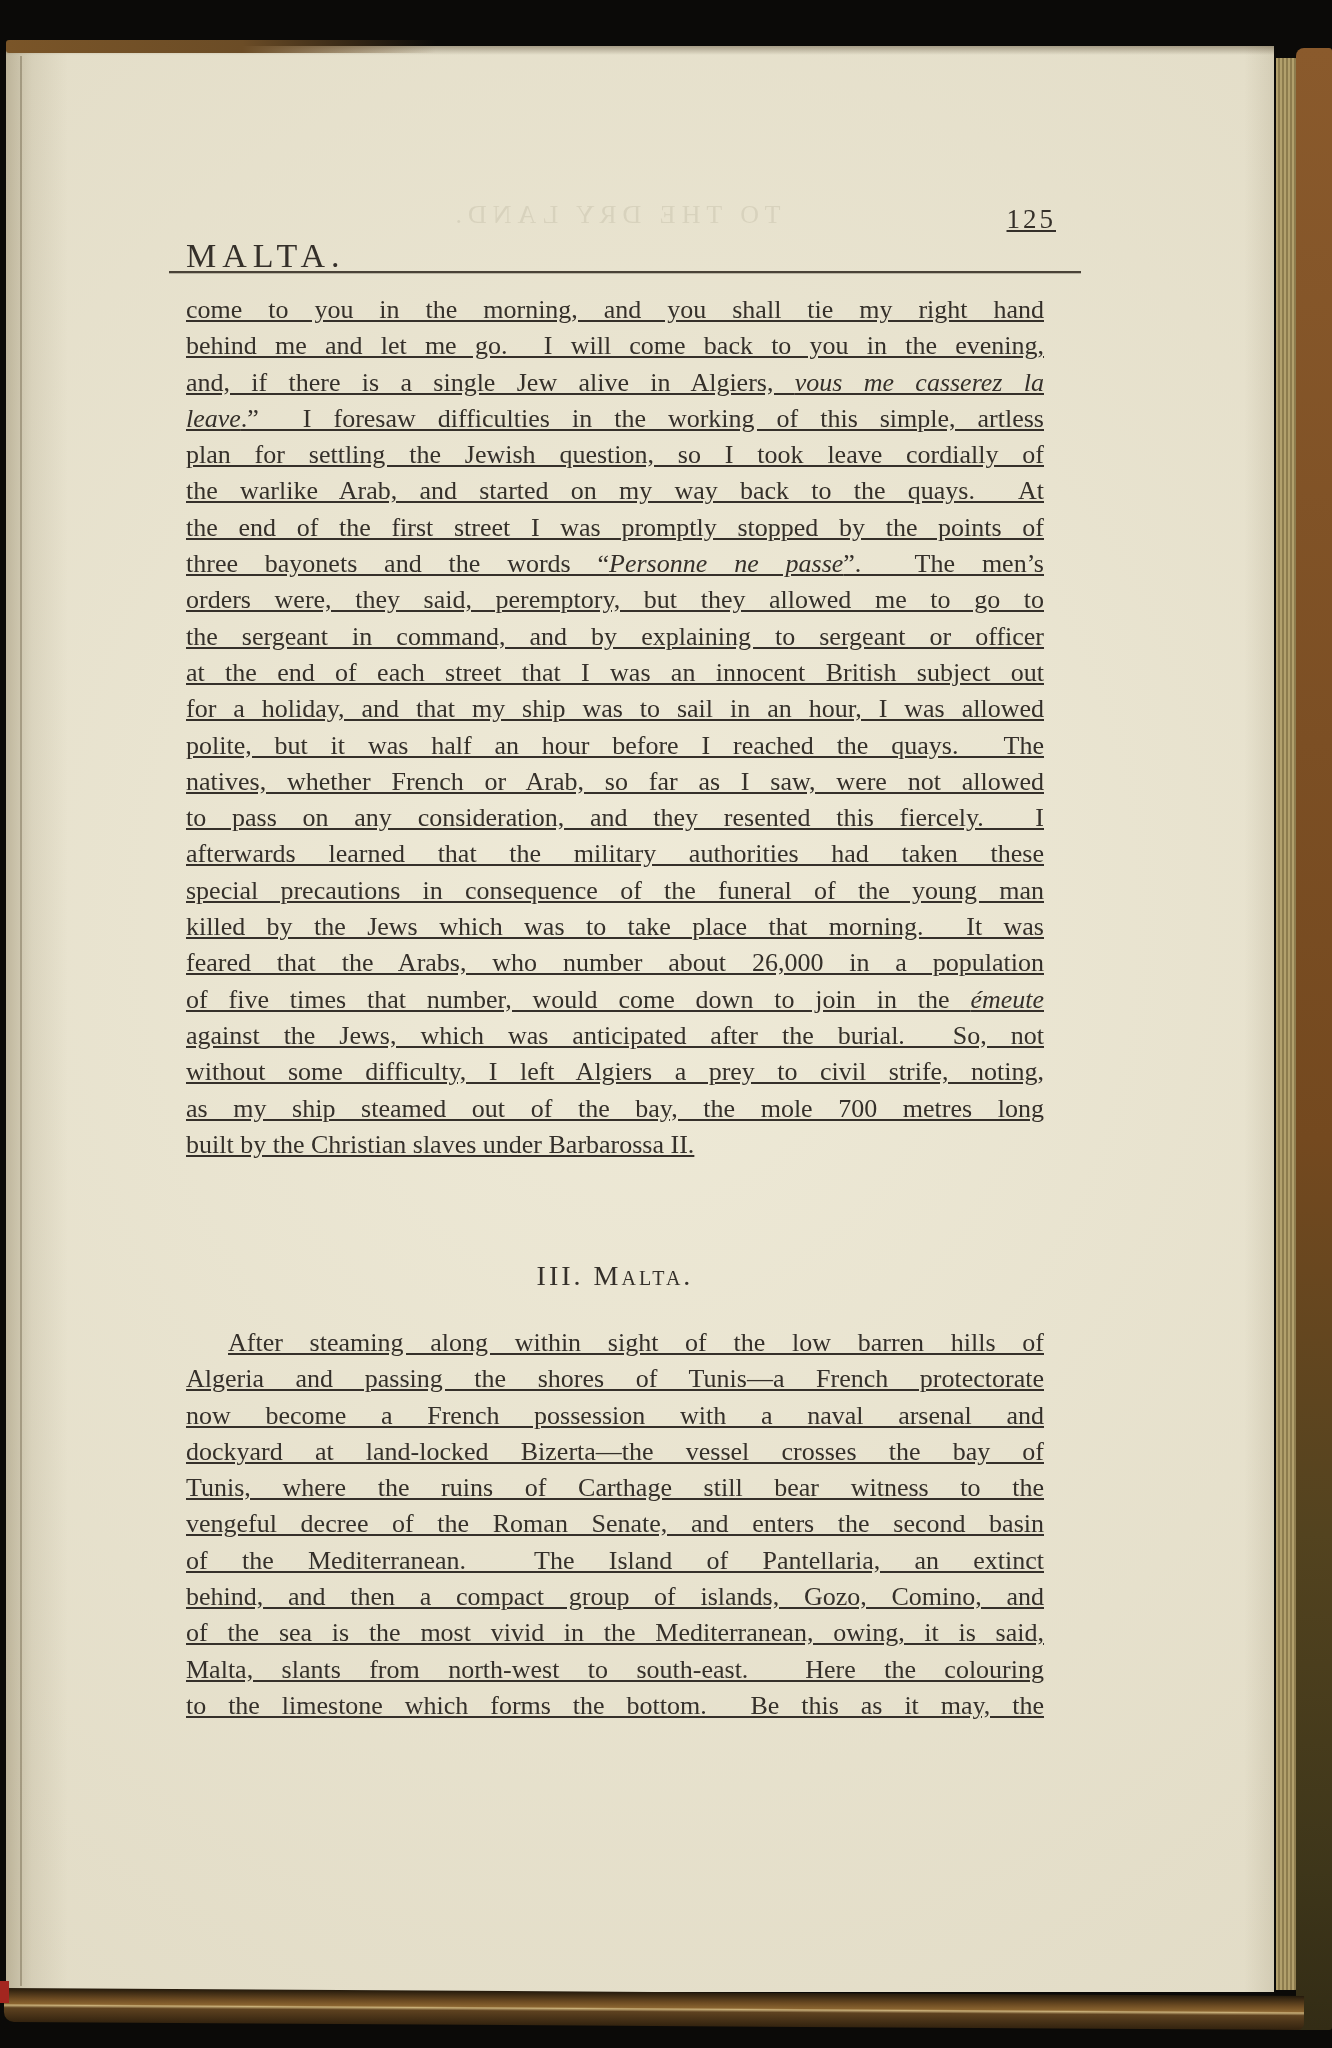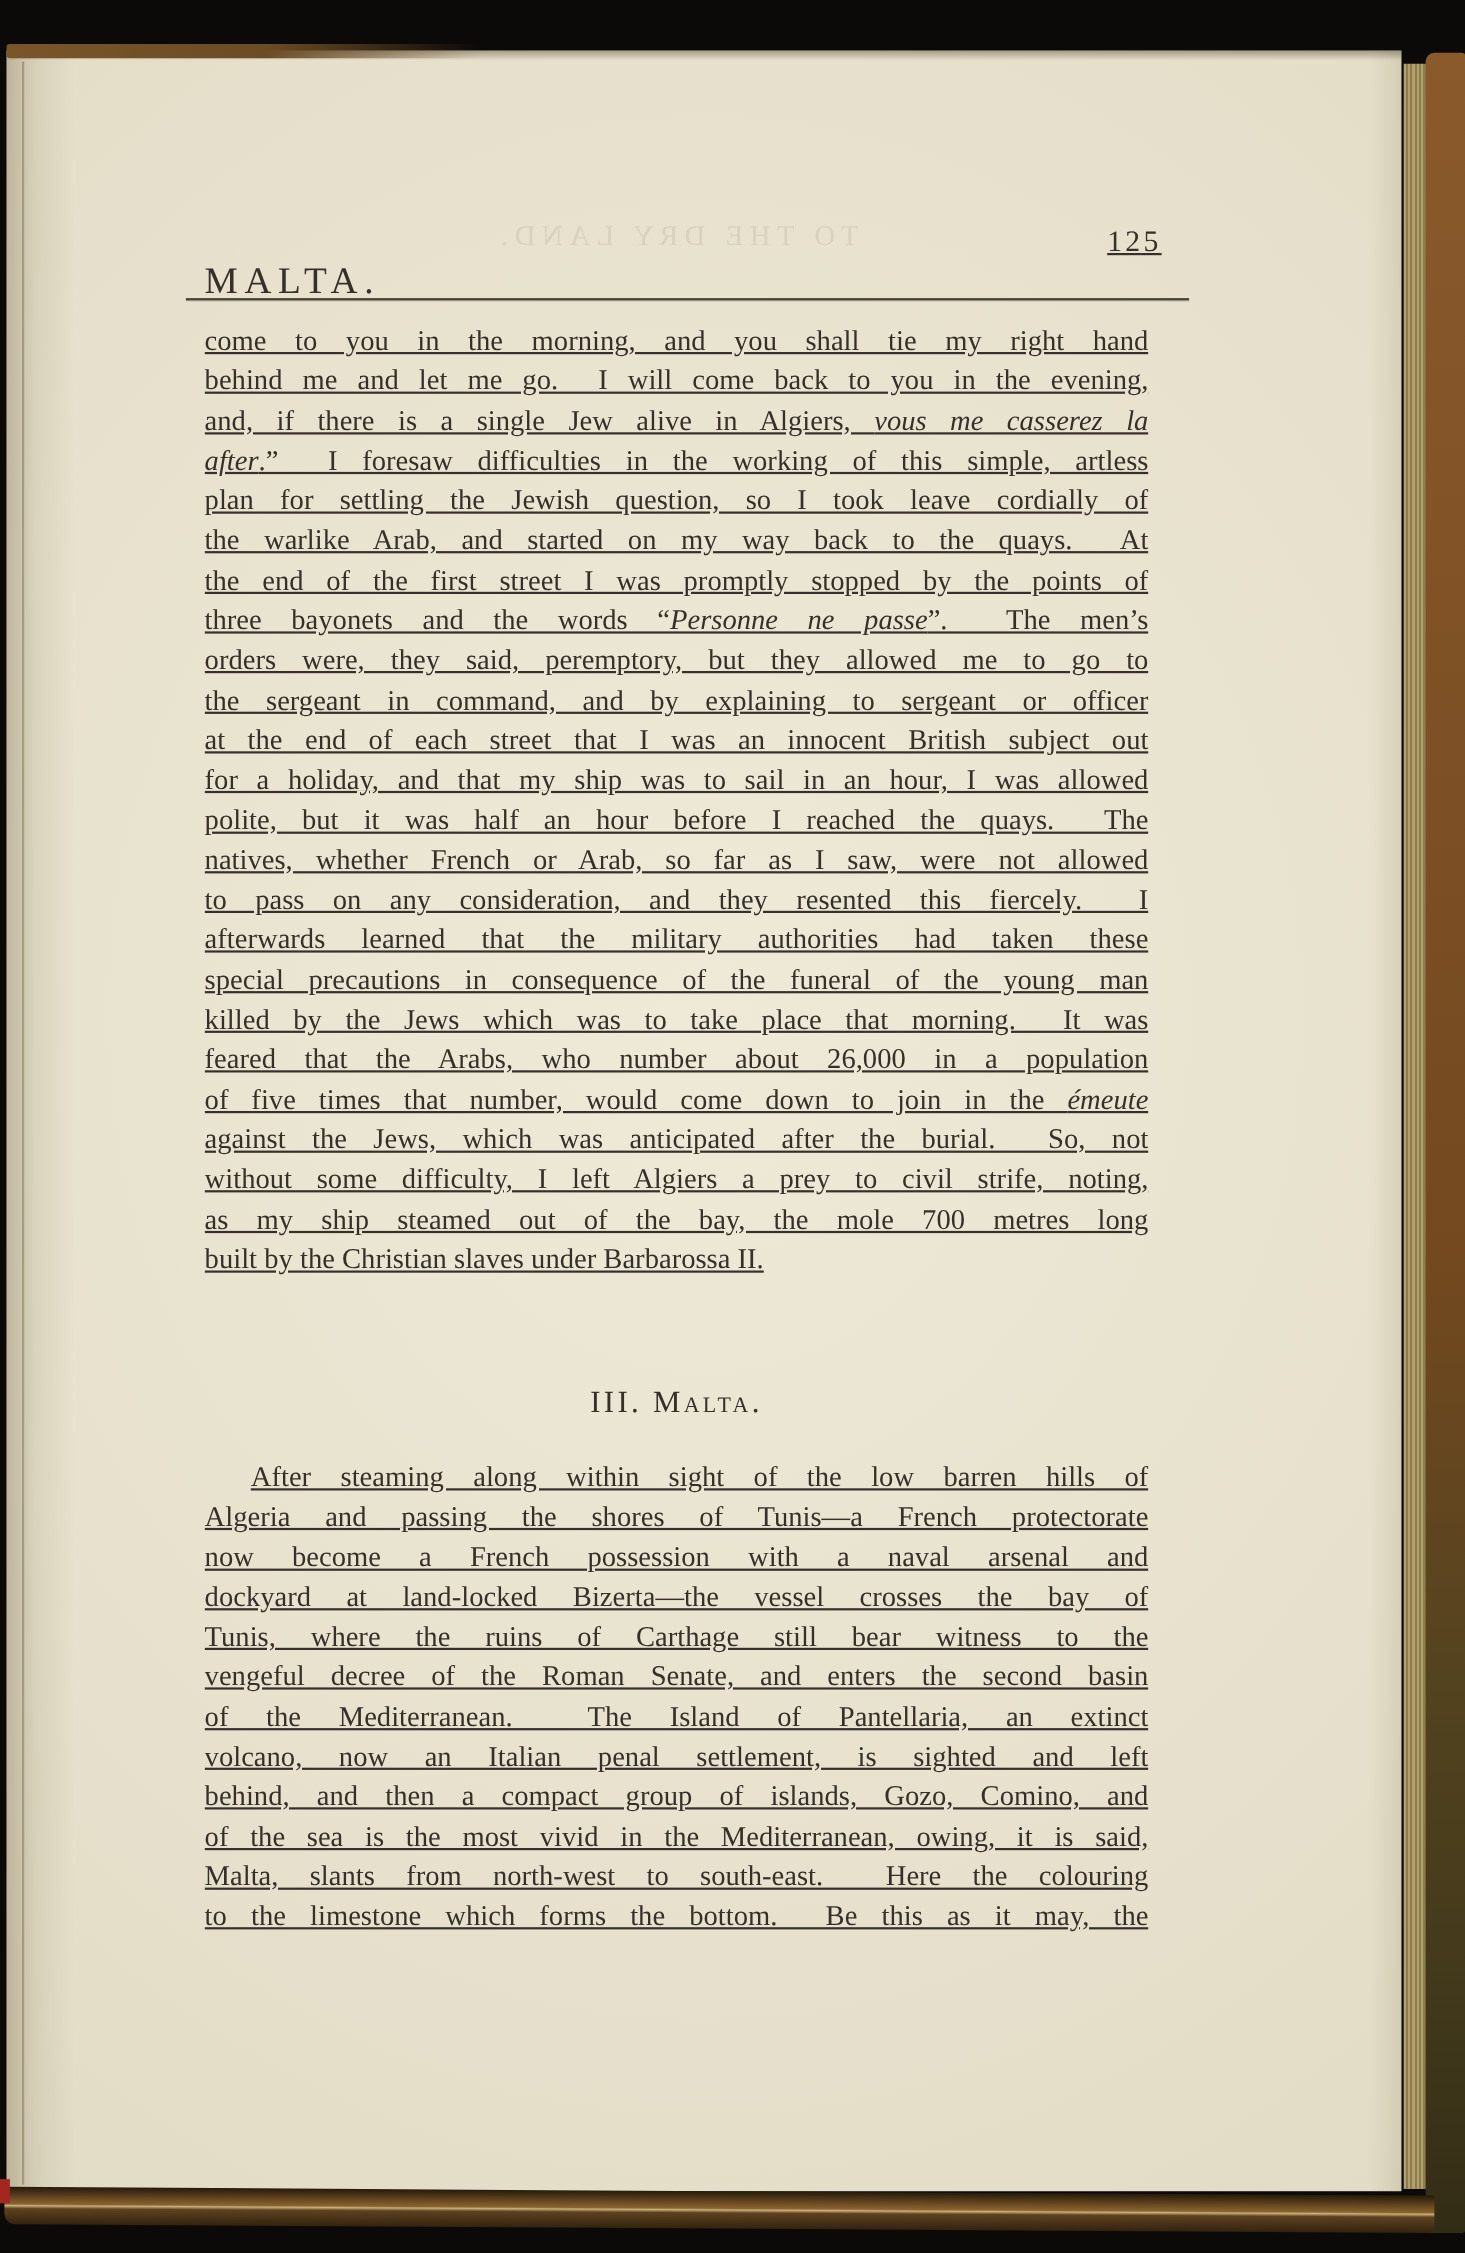--- a/index.html
+++ b/index.html
@@ -86,21 +86,21 @@
     <div class="gutter-crease"></div>
     <div class="content">
       <div class="ghost">TO THE DRY LAND.</div>
       <div class="running-header">MALTA.</div>
       <div class="page-num">125</div>
       <div class="rule"></div>
       <div class="para para1">
           <div class="line"><span>come to you in the morning, and you shall tie my right hand</span></div>
           <div class="line"><span>behind me and let me go.&nbsp; I will come back to you in the evening,</span></div>
           <div class="line"><span>and, if there is a single Jew alive in Algiers, </span><span class="it">vous me casserez la</span></div>
-          <div class="line"><span class="it">after</span><span>.”&nbsp; I foresaw difficulties in the working of this simple, artless</span></div>
+          <div class="line"><span class="it">leave</span><span>.”&nbsp; I foresaw difficulties in the working of this simple, artless</span></div>
           <div class="line"><span>plan for settling the Jewish question, so I took leave cordially of</span></div>
           <div class="line"><span>the warlike Arab, and started on my way back to the quays.&nbsp; At</span></div>
           <div class="line"><span>the end of the first street I was promptly stopped by the points of</span></div>
           <div class="line"><span>three bayonets and the words “</span><span class="it">Personne ne passe</span><span>”.&nbsp; The men’s</span></div>
           <div class="line"><span>orders were, they said, peremptory, but they allowed me to go to</span></div>
           <div class="line"><span>the sergeant in command, and by explaining to sergeant or officer</span></div>
           <div class="line"><span>at the end of each street that I was an innocent British subject out</span></div>
           <div class="line"><span>for a holiday, and that my ship was to sail in an hour, I was allowed</span></div>
           <div class="line"><span>polite, but it was half an hour before I reached the quays.&nbsp; The</span></div>
           <div class="line"><span>natives, whether French or Arab, so far as I saw, were not allowed</span></div>
@@ -117,21 +117,20 @@
         </div>
       <div class="heading">III. Malta.</div>
       <div class="para para2">
           <div class="line indent"><span>After steaming along within sight of the low barren hills of</span></div>
           <div class="line"><span>Algeria and passing the shores of Tunis—a French protectorate</span></div>
           <div class="line"><span>now become a French possession with a naval arsenal and</span></div>
           <div class="line"><span>dockyard at land-locked Bizerta—the vessel crosses the bay of</span></div>
           <div class="line"><span>Tunis, where the ruins of Carthage still bear witness to the</span></div>
           <div class="line"><span>vengeful decree of the Roman Senate, and enters the second basin</span></div>
           <div class="line"><span>of the Mediterranean.&nbsp; The Island of Pantellaria, an extinct</span></div>
-          <div class="line"><span>volcano, now an Italian penal settlement, is sighted and left</span></div>
           <div class="line"><span>behind, and then a compact group of islands, Gozo, Comino, and</span></div>
           <div class="line"><span>of the sea is the most vivid in the Mediterranean, owing, it is said,</span></div>
           <div class="line"><span>Malta, slants from north-west to south-east.&nbsp; Here the colouring</span></div>
           <div class="line"><span>to the limestone which forms the bottom.&nbsp; Be this as it may, the</span></div>
         </div>
     </div>
   </div>
   <div class="top-edge-left"></div>
   <div class="page-edges"></div>
   <div class="cover"></div>

